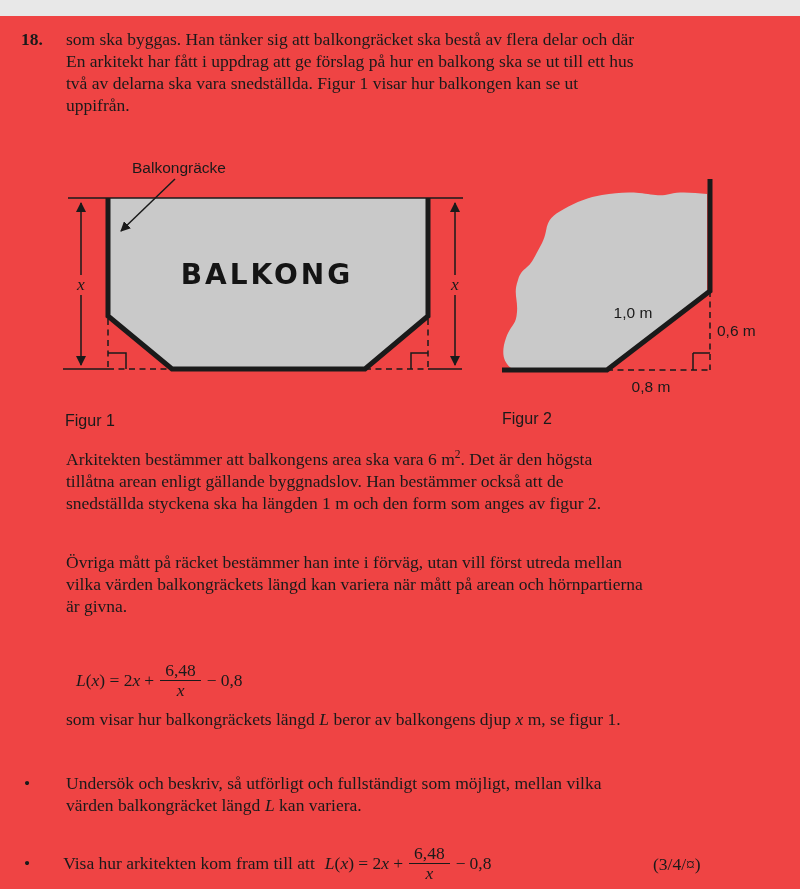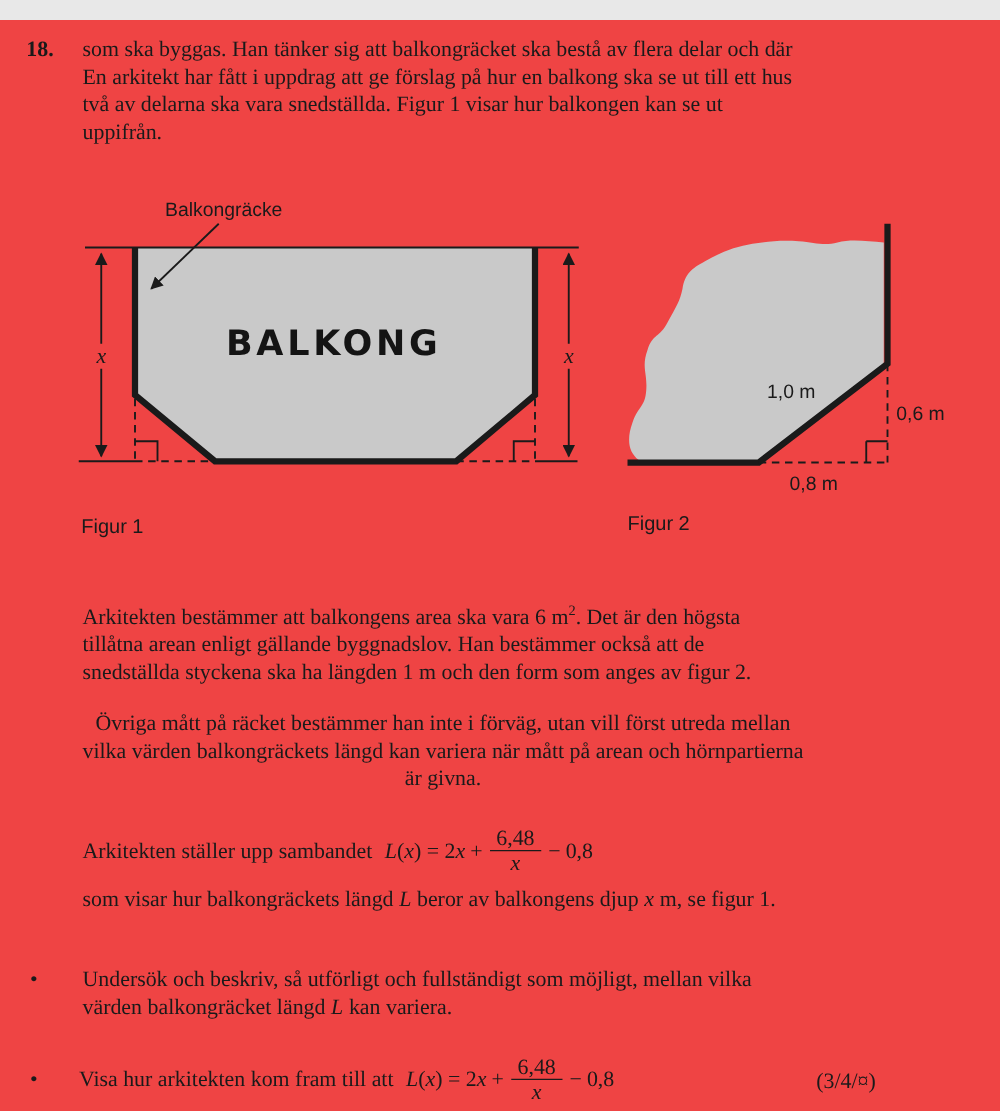--- a/index.html
+++ b/index.html
@@ -102,34 +102,33 @@
 
     <path d="M198,187 L215,187 M198,187 L198,204" class="thin"></path>
 
     <text x="138" y="152" text-anchor="middle" class="figsans">1,0 m</text>
     <text x="222" y="170" class="figsans">0,6 m</text>
     <text x="156" y="226" text-anchor="middle" class="figsans">0,8 m</text>
 
     <text x="7" y="258" class="figcap">Figur 2</text>
   </svg>
 
-  <div class="abs para" style="left:66px; top:466px;">
+  <div class="abs para" style="left:66px; top:432px;">
     <div class="line serif"><span>Arkitekten bestämmer att balkongens area ska vara 6 m</span><sup class="exp">2</sup><span>. Det är den högsta</span></div>
     <div class="line serif">tillåtna arean enligt gällande byggnadslov. Han bestämmer också att de</div>
     <div class="line serif">snedställda styckena ska ha längden 1 m och den form som anges av figur 2.</div>
   </div>
 
-  <div class="abs para" style="left:66px; top:551px;text-align:center;">
+  <div class="abs para" style="left:66px; top:535px;">
     <div class="line serif">Övriga mått på räcket bestämmer han inte i förväg, utan vill först utreda mellan</div>
     <div class="line serif">vilka värden balkongräckets längd kan variera när mått på arean och hörnpartierna</div>
     <div class="line serif">är givna.</div>
   </div>
 
   <div class="row" style="left:66px; top:638px; height:52px;">
-    <span class="serif">Arkitekten ställer upp sambandet</span>
     <span class="eq" style="margin-left:10px;"><span class="it">L</span><span>(</span><span class="it">x</span><span>) = 2</span><span class="it">x</span><span class="op">+</span><span class="frac"><span class="num">6,48</span><span class="den">x</span></span><span class="op">−</span><span>0,8</span></span>
   </div>
 
   <div class="abs para" style="left:66px; top:692px;">
     <div class="line serif"><span>som visar hur balkongräckets längd</span><span class="it spc">L</span><span>beror av balkongens djup</span><span class="it spc">x</span><span>m, se figur 1.</span></div>
   </div>
 
   <div class="bullet-dot serif" style="left:24px; top:756px;">•</div>
   <div class="abs para" style="left:66px; top:756px;">
     <div class="line serif">Undersök och beskriv, så utförligt och fullständigt som möjligt, mellan vilka</div>

